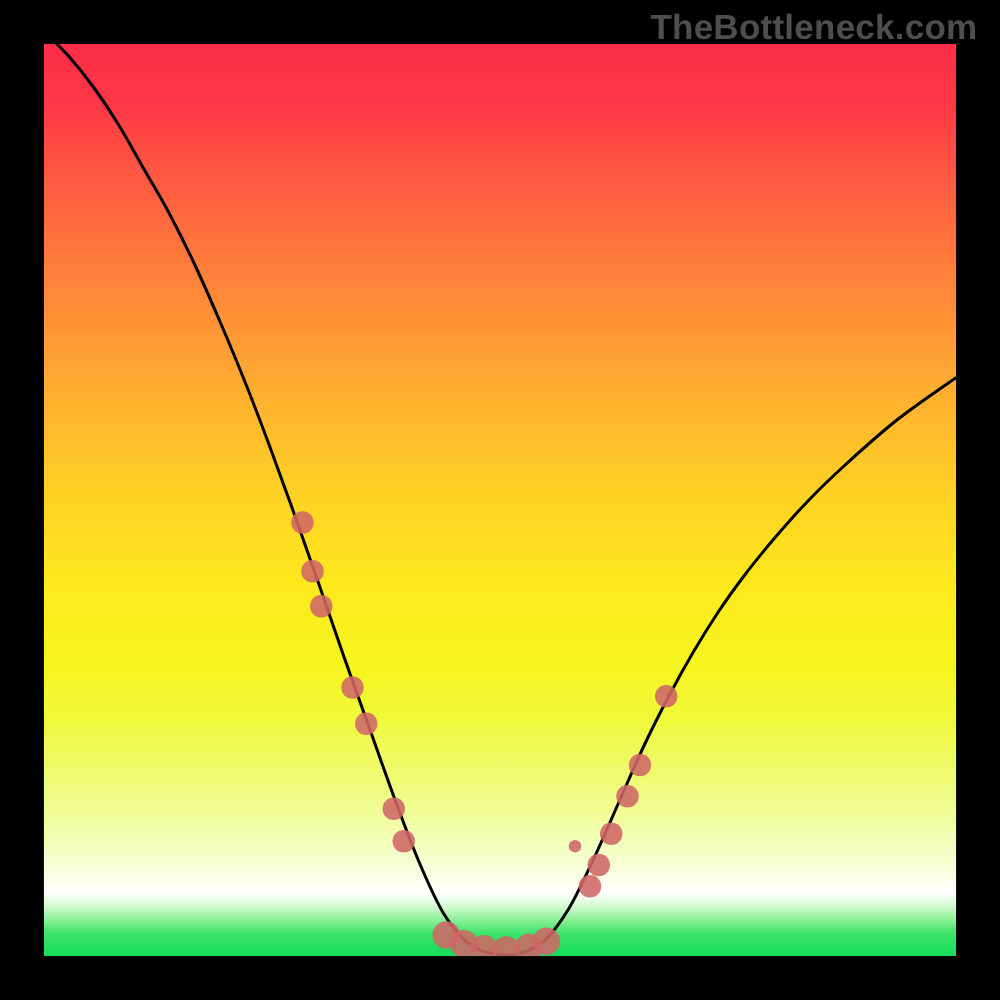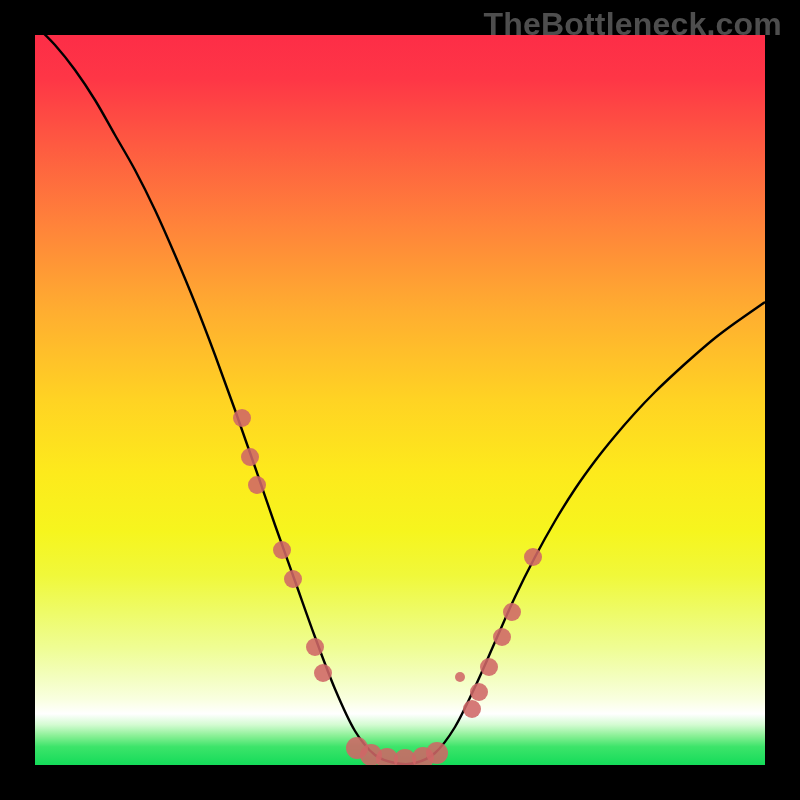--- a/index.html
+++ b/index.html
@@ -9,21 +9,21 @@
     background: #000;
     position: relative;
     font-family: Arial, sans-serif;
     overflow: hidden;
   }
   .watermark {
     position: absolute;
     top: 6px;
     right: 18px;
     color: #4e4e4e;
-    font-size: 32px;
+    font-size: 28px;
     font-weight: bold;
     z-index: 10;
     letter-spacing: 0.2px;
   }
   .plot-area {
     position: absolute;
     left: 35px;
     top: 35px;
     width: 730px;
     height: 730px;

